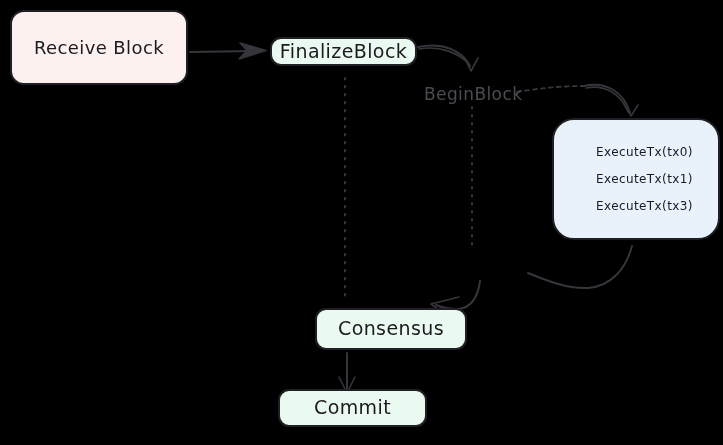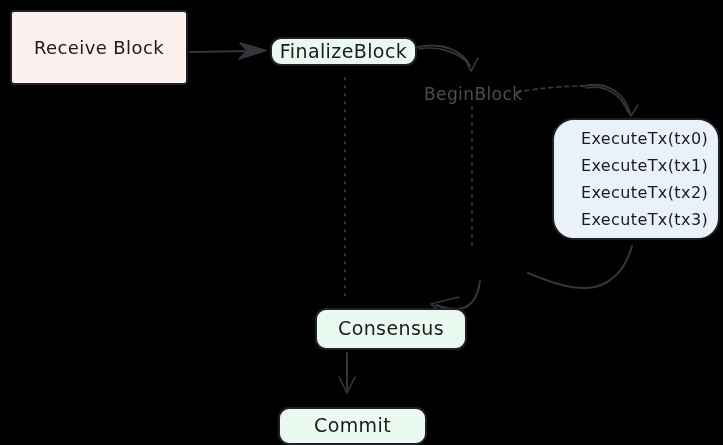--- a/index.html
+++ b/index.html
@@ -40,25 +40,25 @@
   .node.pink{background:var(--pink-fill);}
   .node.green{background:var(--green-fill);}
   .node.blue{background:var(--blue-fill);}
   .floatlabel{
     position:absolute;
     color:var(--muted-label);
     font-size:17px;
     letter-spacing:.4px;
     white-space:nowrap;
   }
-  #node-receive{left:10px;top:10px;width:178px;height:75px;border-radius:4px;font-size:18px;}
+  #node-receive{left:10px;top:10px;width:178px;height:75px;border-radius:14px;font-size:18px;}
   #node-finalize{left:270px;top:37px;width:147px;height:29px;border-radius:11px;font-size:19px;}
-  #node-execute{left:552px;top:118px;width:168px;height:122px;border-radius:22px;font-size:16px;line-height:27px;padding-left:17px;}
+  #node-execute{left:552px;top:118px;width:168px;height:122px;border-radius:22px;font-size:12px;line-height:27px;padding-left:17px;}
   #node-consensus{left:278px;top:308px;width:152px;height:42px;border-radius:11px;font-size:19px;margin-left:37px;}
-  #node-commit{left:278px;top:407px;width:149px;height:38px;border-radius:11px;font-size:19px;}
+  #node-commit{left:278px;top:389px;width:149px;height:38px;border-radius:11px;font-size:19px;}
   #label-beginblock{left:424px;top:84px;}
   #label-endblock{left:440px;top:256px;}
 </style>
 </head>
 <body>
 
 <div class="stage">
 
   <svg class="wires" viewBox="0 0 723 445" xmlns="http://www.w3.org/2000/svg">
 
@@ -91,21 +91,20 @@
     <div>Receive Block</div>
   </div>
 
   <div class="node green" id="node-finalize">
     <div>FinalizeBlock</div>
   </div>
 
   <div class="node blue" id="node-execute">
     <div>ExecuteTx(tx0)</div>
     <div>ExecuteTx(tx1)</div>
-    <div>ExecuteTx(tx2)</div>
     <div>ExecuteTx(tx3)</div>
   </div>
 
   <div class="node green" id="node-consensus">
     <div>Consensus</div>
   </div>
 
   <div class="node green" id="node-commit">
     <div>Commit</div>
   </div>

